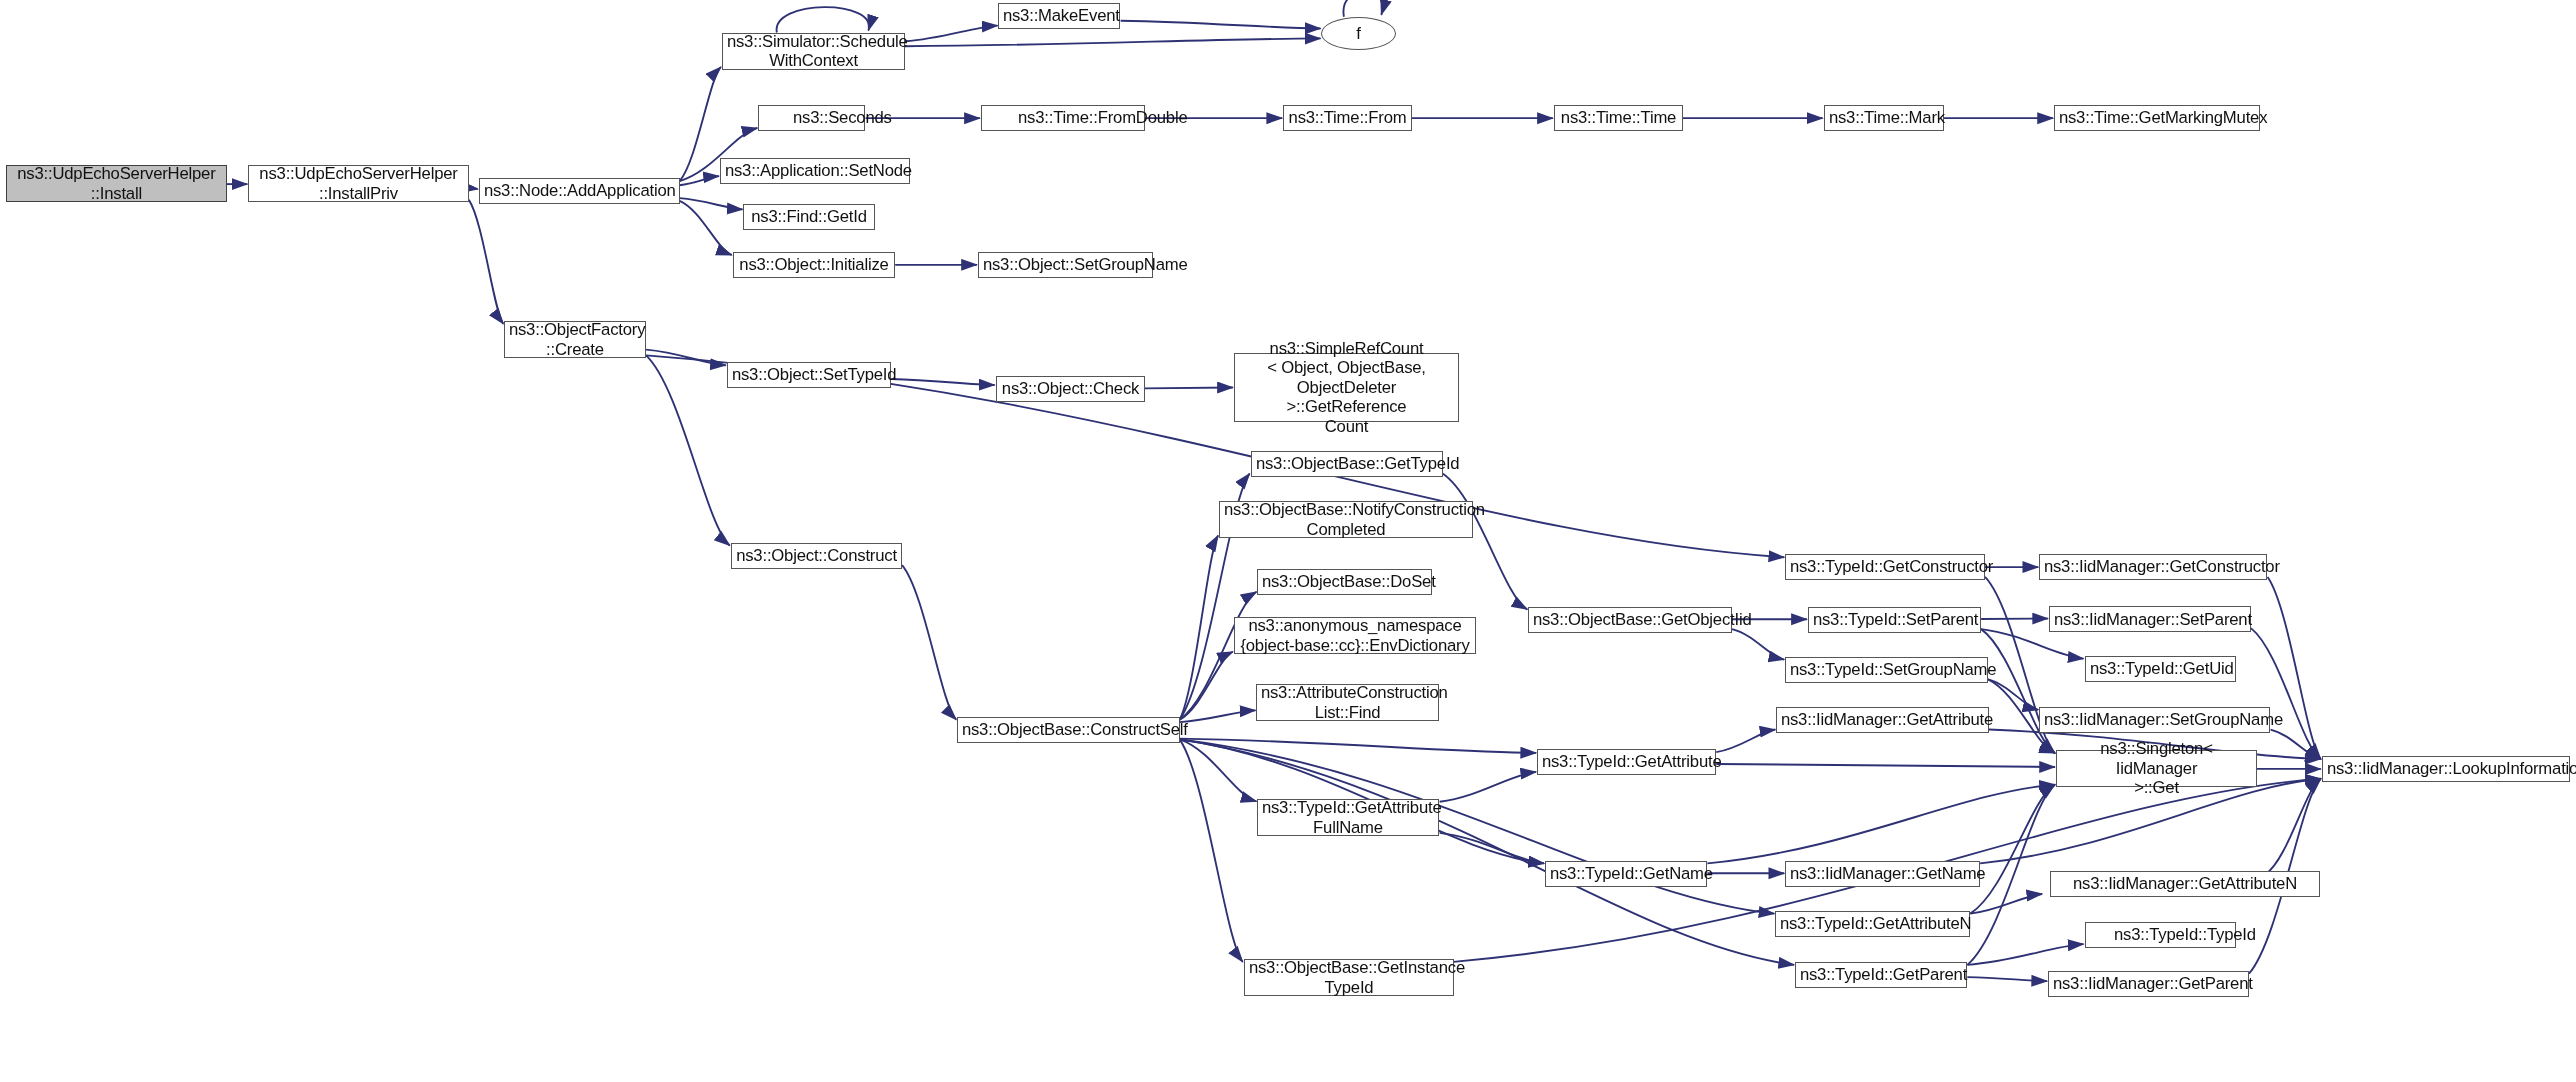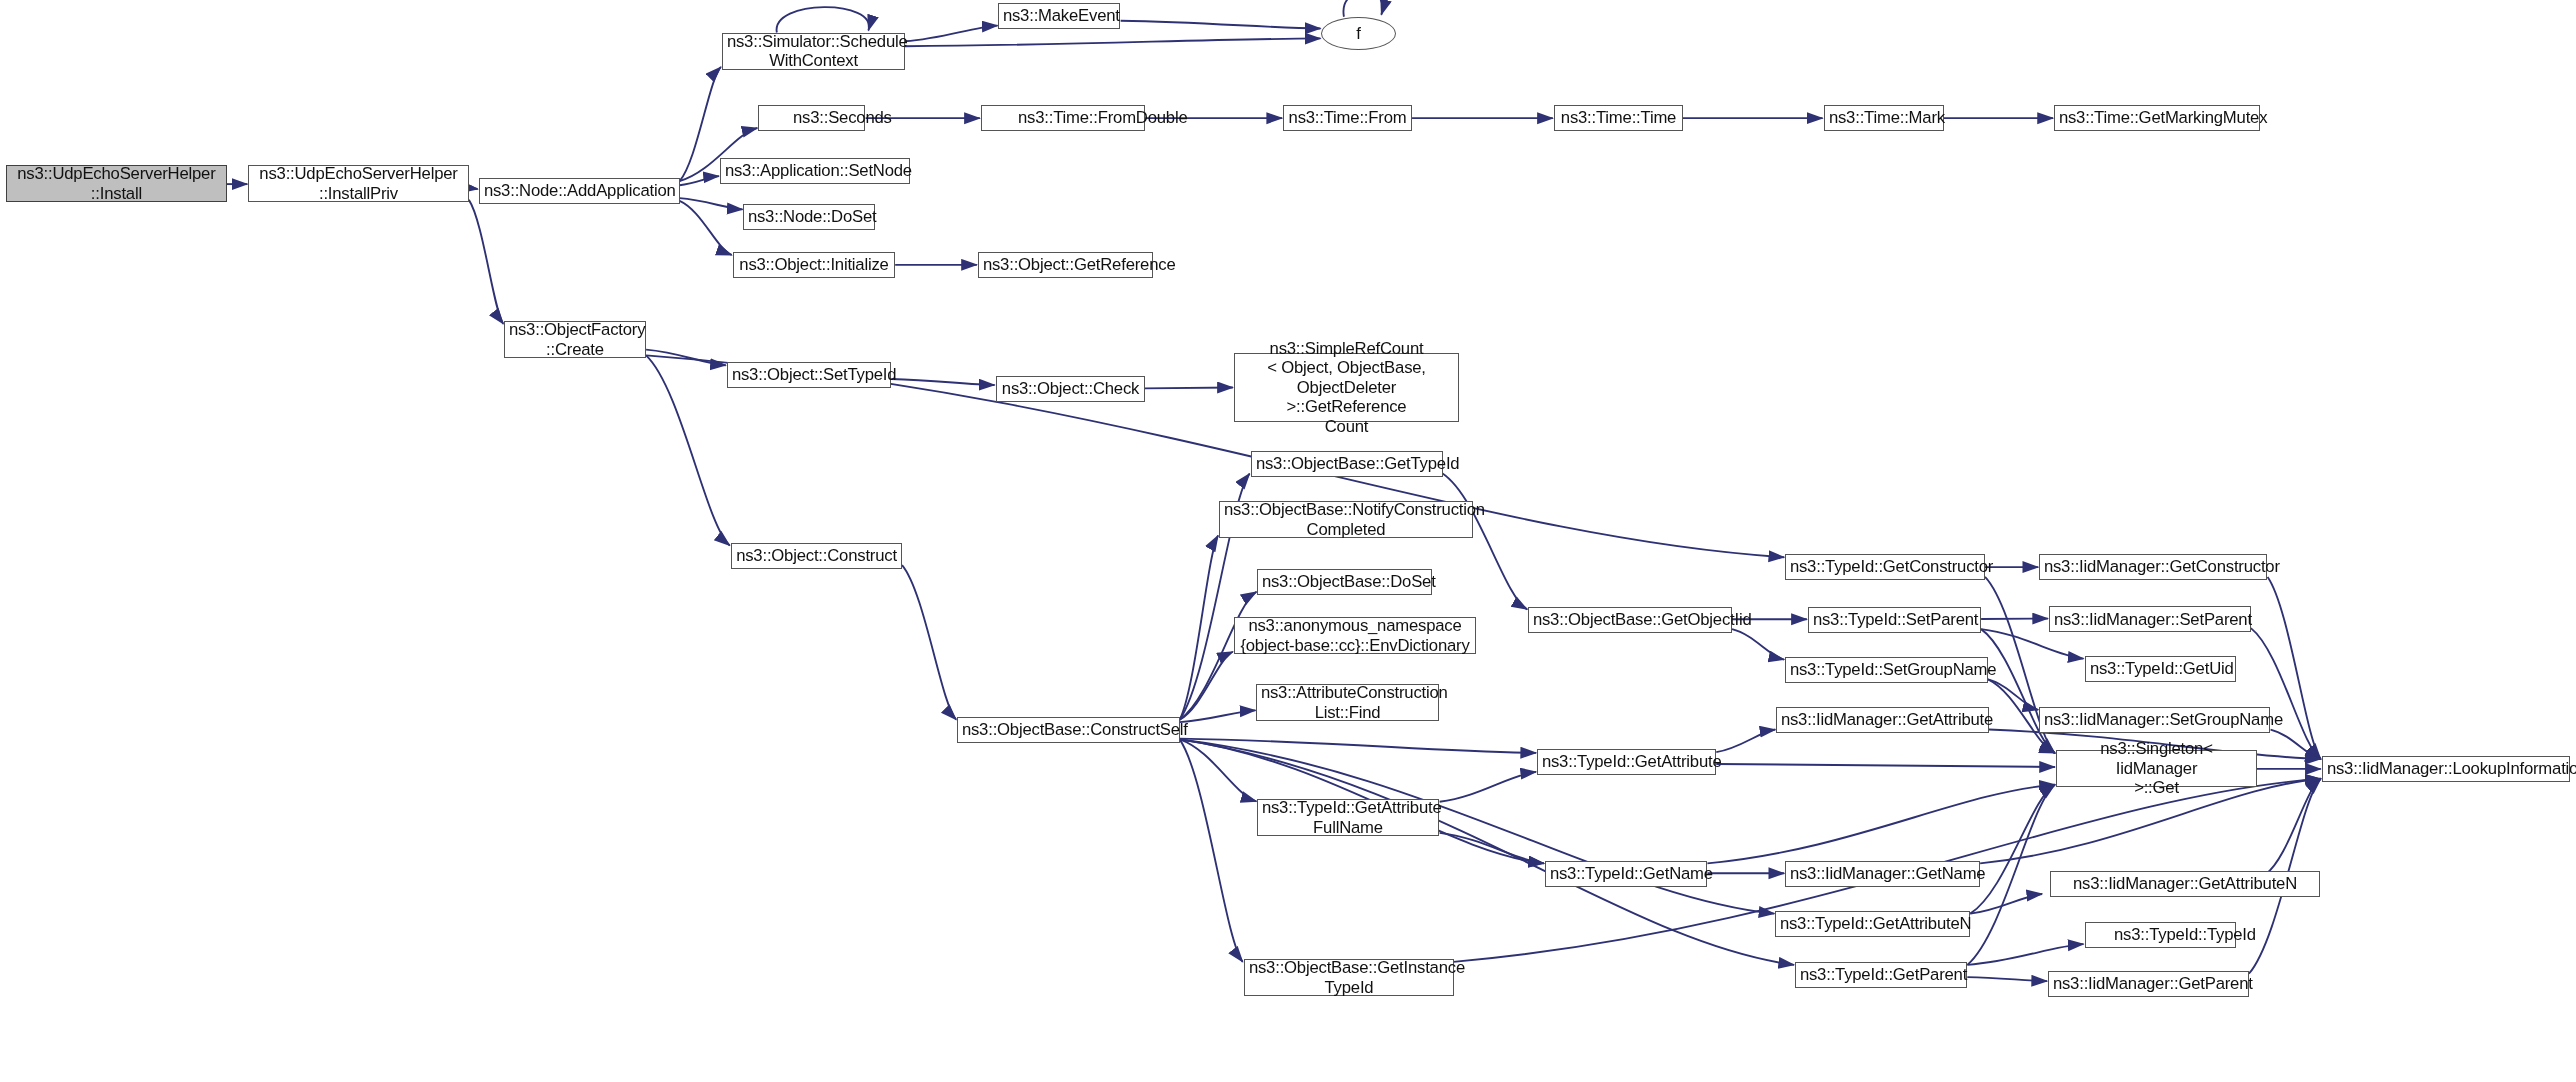--- a/index.html
+++ b/index.html
@@ -116,23 +116,23 @@
       <div class="node" style="left: 998px; top: 3px; width: 122px; height: 25.6px;"><span class="nodelabel">ns3::MakeEvent</span></div>
       <div class="node ellipse" style="left: 1321px; top: 16.7px; width: 75px; height: 33px;"><span class="nodelabel">f</span></div>
       <div class="node" style="left: 758px; top: 105px; width: 107px; height: 25.6px; padding-left: 34px;"><span class="nodelabel">ns3::Seconds</span></div>
       <div class="node" style="left: 981px; top: 105px; width: 164px; height: 25.6px; padding-left: 36px;"><span class="nodelabel">ns3::Time::FromDouble</span></div>
       <div class="node" style="left: 1283px; top: 105px; width: 129px; height: 25.6px;"><span class="nodelabel">ns3::Time::From</span></div>
       <div class="node" style="left: 1554px; top: 105px; width: 129px; height: 25.6px;"><span class="nodelabel">ns3::Time::Time</span></div>
       <div class="node" style="left: 1824px; top: 105px; width: 120px; height: 25.6px;"><span class="nodelabel">ns3::Time::Mark</span></div>
       <div class="node" style="left: 2054px; top: 105px; width: 206px; height: 25.6px;"><span class="nodelabel">ns3::Time::GetMarkingMutex</span></div>
       <div class="node" style="left: 479px; top: 178px; width: 201px; height: 25.6px;"><span class="nodelabel">ns3::Node::AddApplication</span></div>
       <div class="node" style="left: 720px; top: 158px; width: 190px; height: 25.6px;"><span class="nodelabel">ns3::Application::SetNode</span></div>
-      <div class="node" style="left: 743px; top: 204px; width: 132px; height: 25.6px;"><span class="nodelabel">ns3::Node::DoSet</span></div>
+      <div class="node" style="left: 743px; top: 204px; width: 132px; height: 25.6px;"><span class="nodelabel">ns3::Find::GetId</span></div>
       <div class="node" style="left: 733px; top: 252px; width: 162px; height: 25.6px;"><span class="nodelabel">ns3::Object::Initialize</span></div>
-      <div class="node" style="left: 978px; top: 252px; width: 175px; height: 25.6px;"><span class="nodelabel">ns3::Object::GetReference</span></div>
+      <div class="node" style="left: 978px; top: 252px; width: 175px; height: 25.6px;"><span class="nodelabel">ns3::Object::SetGroupName</span></div>
       <div class="node" style="left: 504px; top: 321px; width: 142px; height: 37px;"><span class="nodelabel">ns3::ObjectFactory
 ::Create</span></div>
       <div class="node" style="left: 727px; top: 362px; width: 164px; height: 25.6px;"><span class="nodelabel">ns3::Object::SetTypeId</span></div>
       <div class="node" style="left: 996px; top: 376px; width: 149px; height: 25.6px;"><span class="nodelabel">ns3::Object::Check</span></div>
       <div class="node" style="left: 1234px; top: 353px; width: 225px; height: 69px;"><span class="nodelabel">ns3::SimpleRefCount
 &lt; Object, ObjectBase,
  ObjectDeleter &gt;::GetReference
 Count</span></div>
       <div class="node" style="left: 731px; top: 543px; width: 171px; height: 25.6px;"><span class="nodelabel">ns3::Object::Construct</span></div>
       <div class="node" style="left: 957px; top: 717px; width: 223px; height: 25.6px;"><span class="nodelabel">ns3::ObjectBase::ConstructSelf</span></div>

